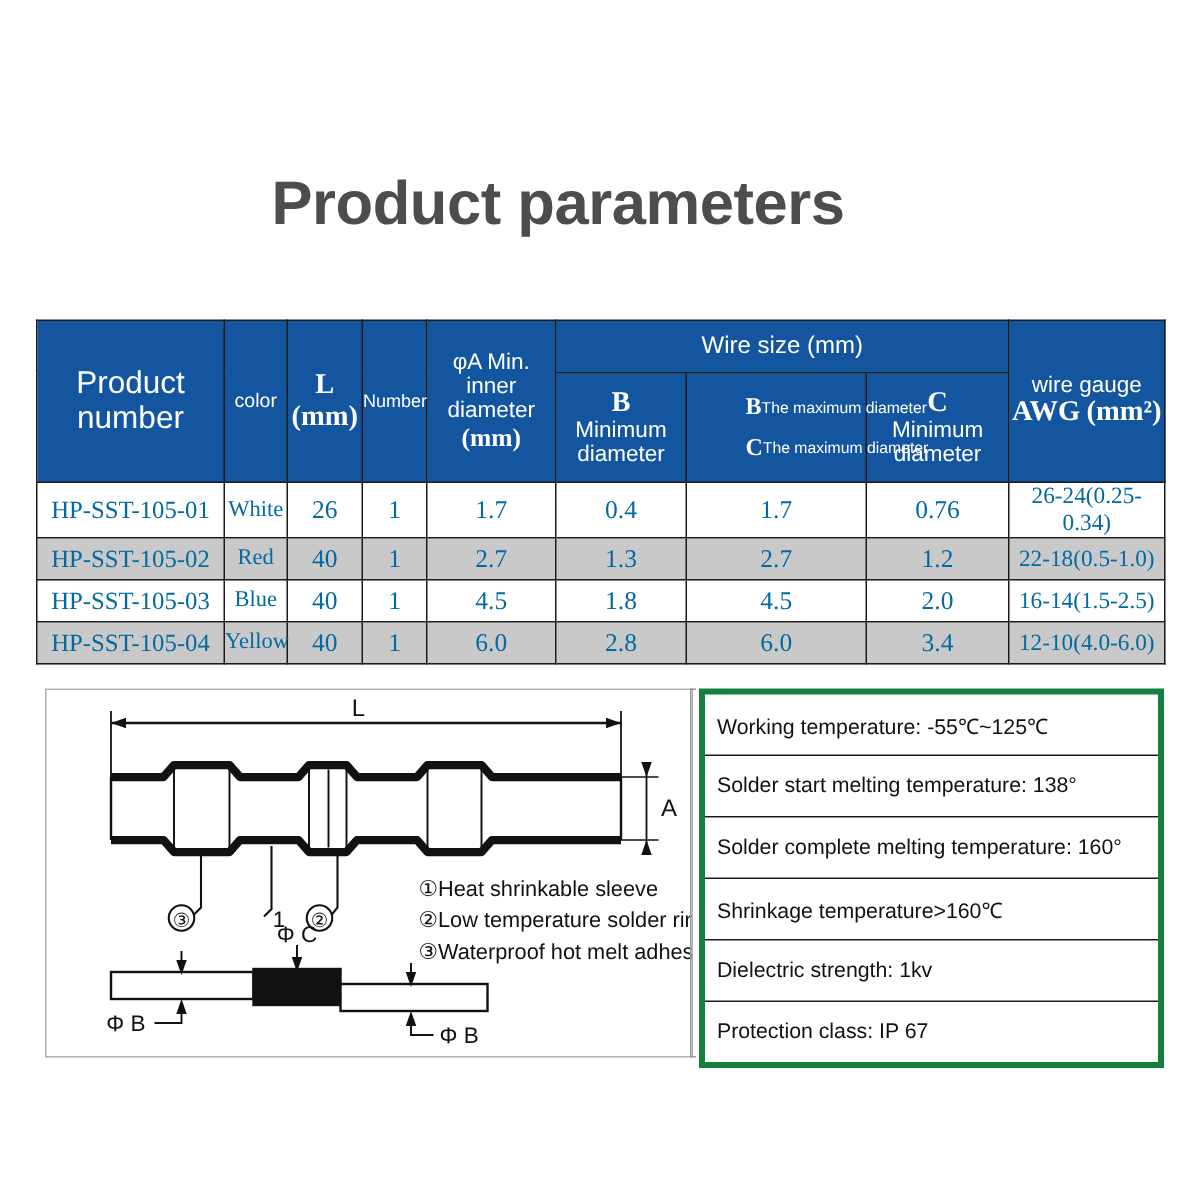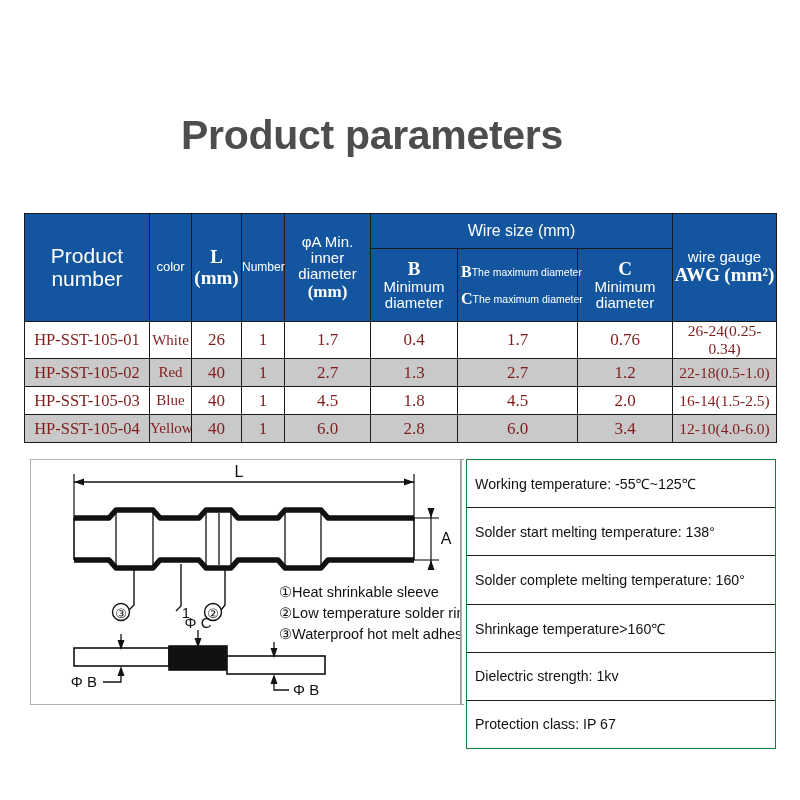--- a/index.html
+++ b/index.html
@@ -53,36 +53,37 @@
   .h-serif-lg{ font-size:19px; }
   .h-awg{ font-size:19px; }
   .h-gauge{ font-size:15px; }
 
   .mixline{
     display:block;
     white-space:nowrap;
     text-align:right;
     padding-left:3px;
     line-height:1.25;
+    margin-left:36px;
   }
   .mixline .bc{
     font-family:"Liberation Serif", serif;
     font-weight:bold;
     font-size:16px;
     vertical-align:-1px;
   }
   .mixline .mx{
     font-family:"Liberation Sans", sans-serif;
     font-size:10.5px;
   }
 
   .cell{
     font-family:"Liberation Serif", serif;
     font-size:17px;
-    color:#7f1d1d;
+    color:#0369a1;
     height:27px;
   }
   .cell-pn{ font-size:16.5px; }
   .cell-color{ font-size:15px; }
   .cell-awg{ font-size:15.5px; }
   tr.row-white td{ background:#ffffff; }
   tr.row-gray  td{ background:#c9c9c9; }
 
   
   #lower{
@@ -108,22 +109,22 @@
     position:absolute; left:0; top:0;
     width:4px; height:246px;
     border-left:1px solid #9a9a9a;
     border-top:1px solid #9a9a9a;
     border-bottom:1px solid #9a9a9a;
     box-sizing:border-box;
   }
   .spec-list{
     position:absolute;
     left:6px; top:0;
-    width:310px; height:290px;
-    border:1px solid #15803d;
+    width:310px; height:253px;
+    border:4px solid #15803d;
     box-sizing:border-box;
     background:#fff;
     display:flex;
     flex-direction:column;
   }
   .spec-item{
     flex:1 1 0;
     display:flex;
     align-items:center;
     padding-left:8px;

